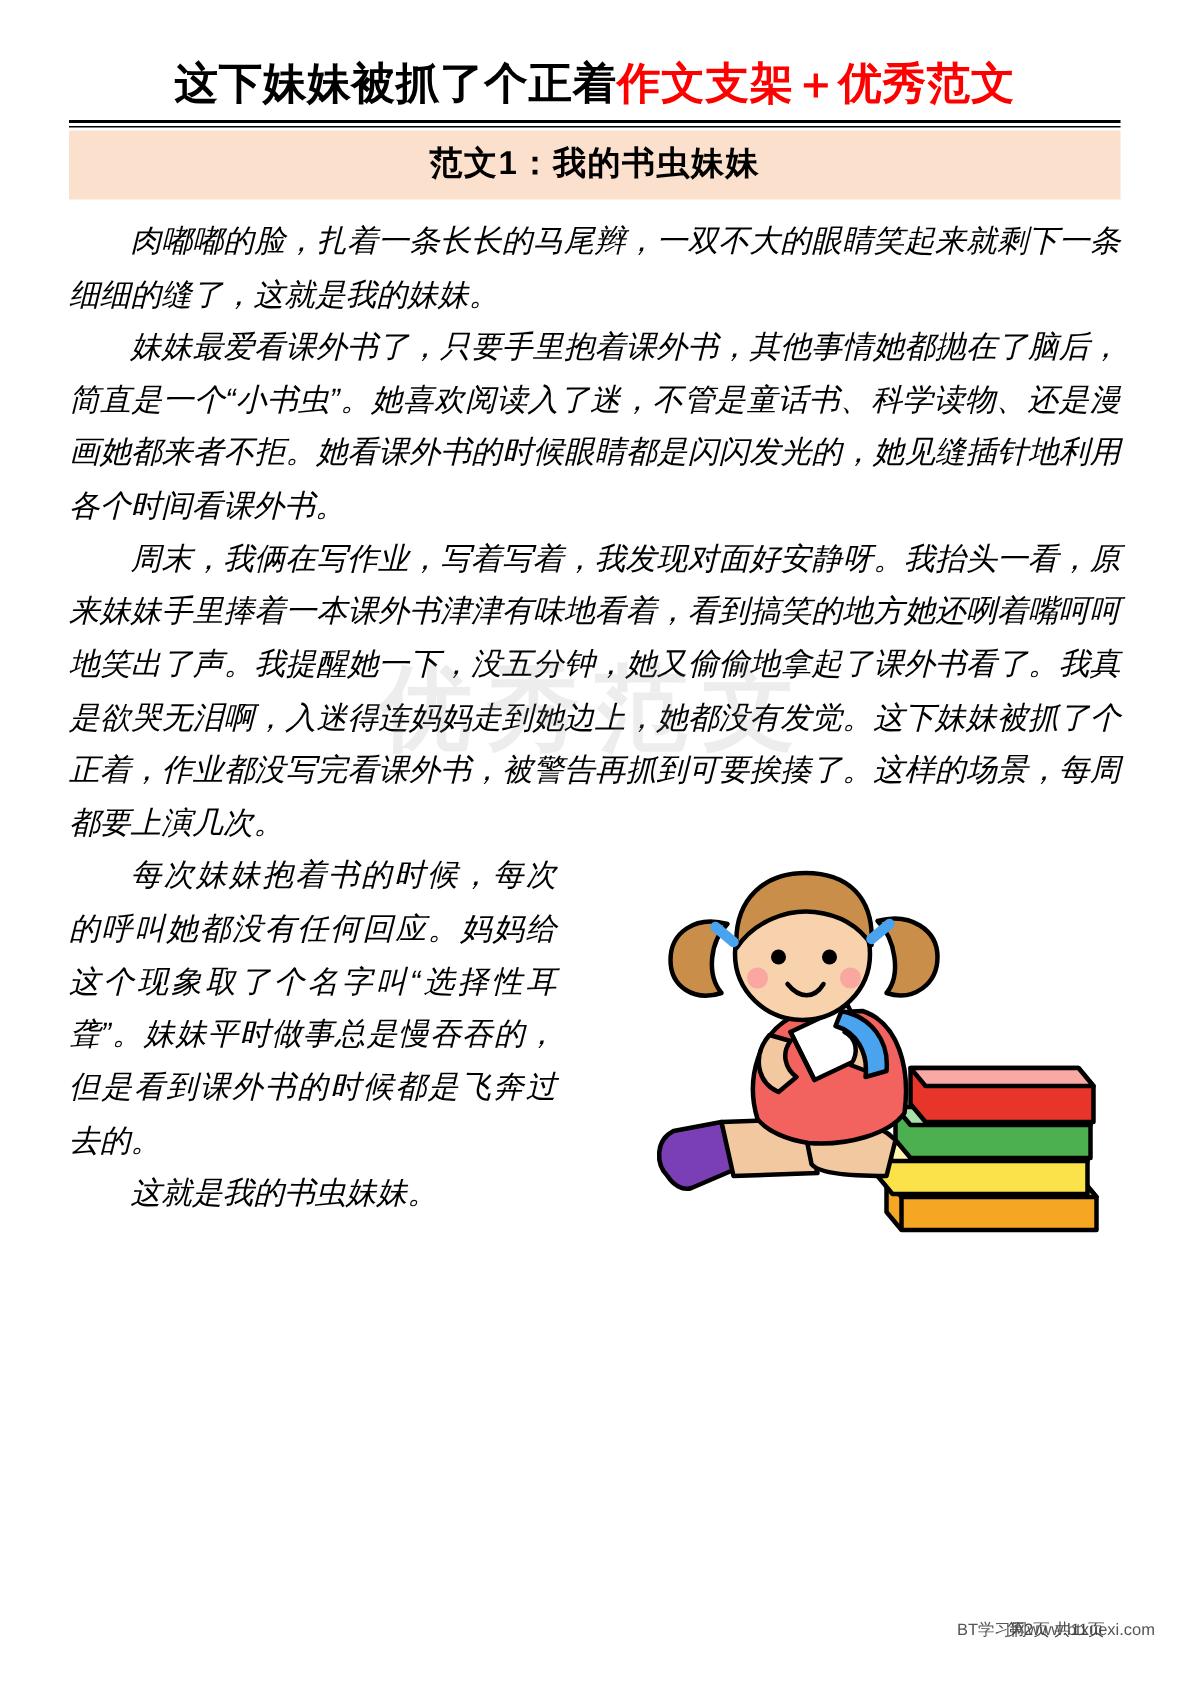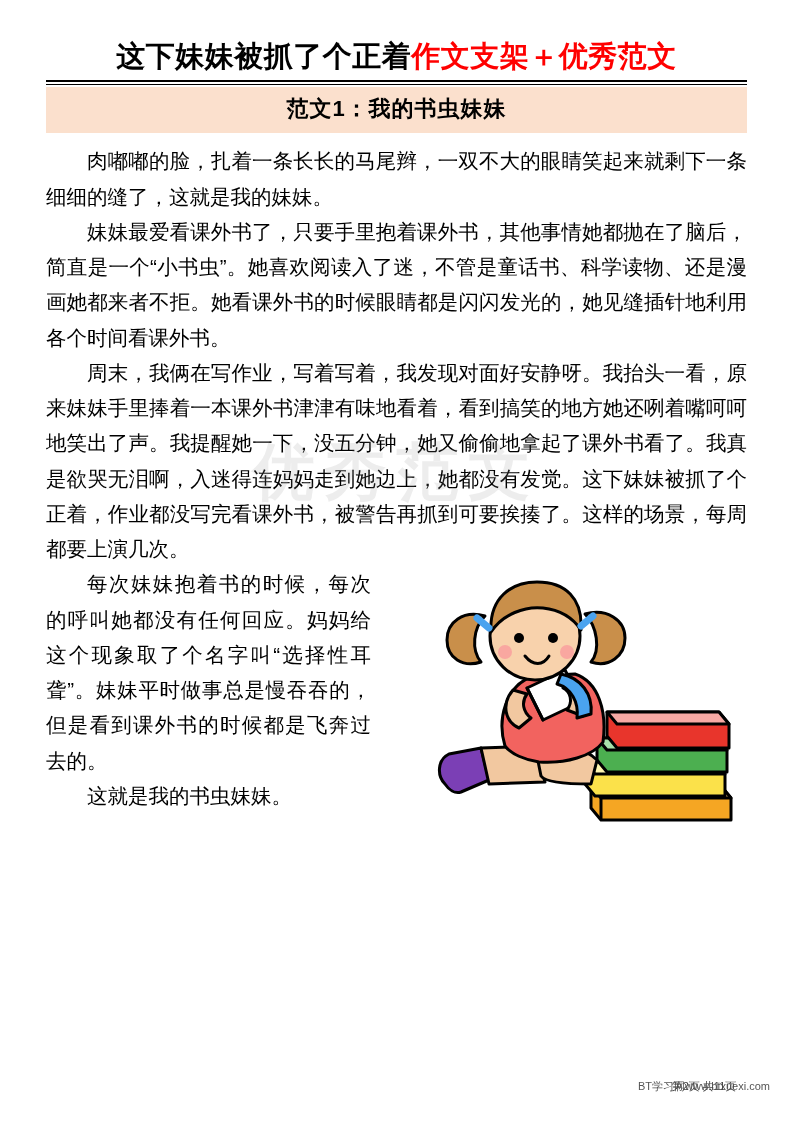--- a/index.html
+++ b/index.html
@@ -61,20 +61,21 @@
     margin-top: 10px;
     font-size: 20.5px;
     line-height: 1.72;
     text-align: justify;
     text-justify: inter-ideograph;
     color: #000;
   }
   .para {
     text-indent: 2em;
     margin: 0 0 0 0;
+    font-style: italic;
   }
 
   
   .float-img {
     float: right;
     width: 362px;
     height: 265px;
     margin: 4px 0 2px 14px;
     position: relative;
   }

